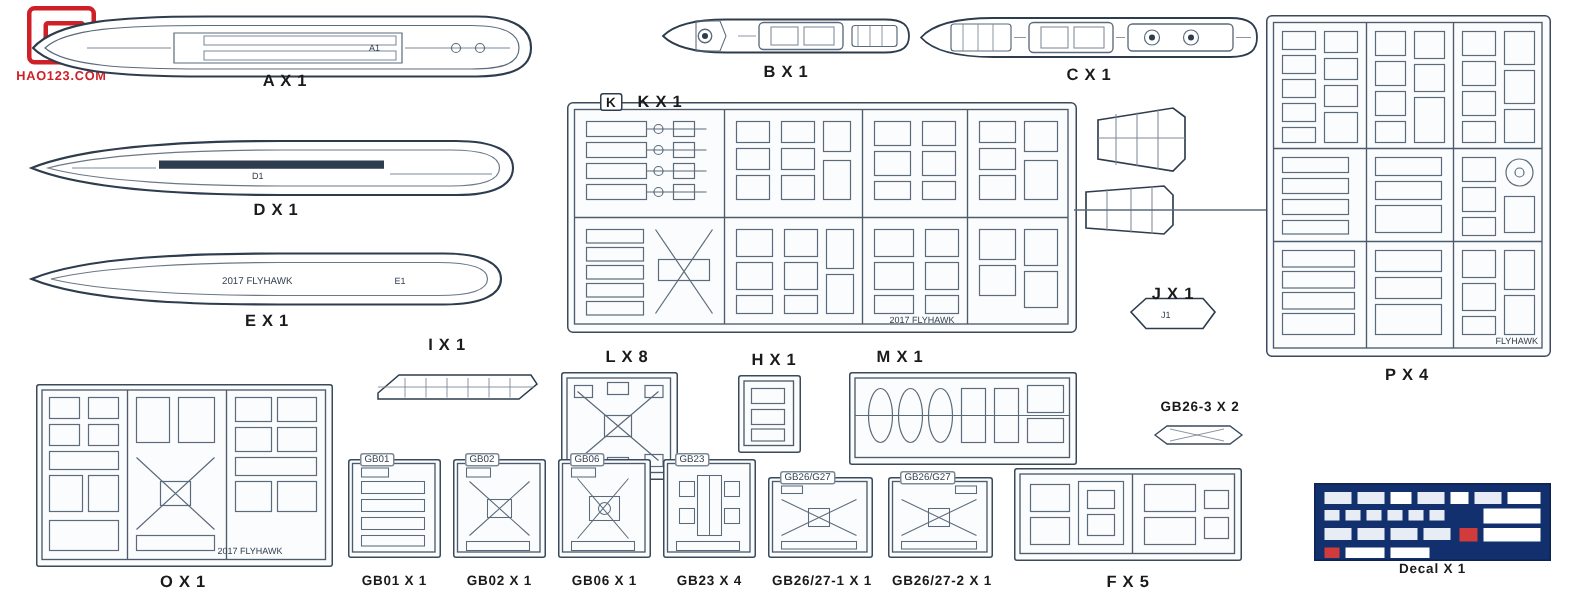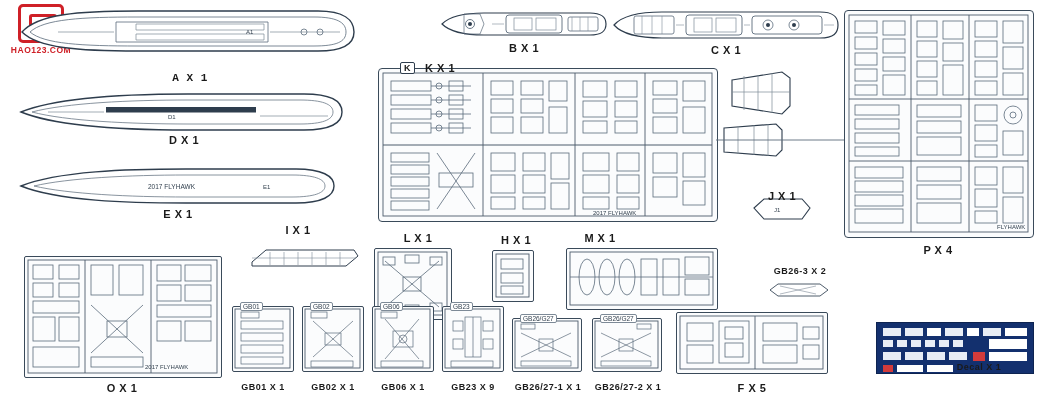--- a/index.html
+++ b/index.html
@@ -94,21 +94,21 @@
       <path d="M98 14 L250 14 L250 34 L98 34 Z" fill="none" stroke="#5b6b7b" stroke-width="0.8"></path>
       <path d="M118 16 L246 16 L246 22 L118 22 Z" fill="none" stroke="#7d8a97" stroke-width="0.7"></path>
       <path d="M118 26 L246 26 L246 32 L118 32 Z" fill="none" stroke="#7d8a97" stroke-width="0.7"></path>
       <line x1="40" y1="24" x2="96" y2="24" stroke="#7d8a97" stroke-width="0.7"></line>
       <line x1="252" y1="24" x2="322" y2="24" stroke="#7d8a97" stroke-width="0.7"></line>
       <circle cx="286" cy="24" r="3" fill="none" stroke="#5b6b7b" stroke-width="0.8"></circle>
       <circle cx="302" cy="24" r="3" fill="none" stroke="#5b6b7b" stroke-width="0.8"></circle>
       <text x="228" y="26" font-size="6" fill="#33414f" font-family="Liberation Sans, sans-serif">A1</text>
     </svg>
   </div>
-  <div class="label" style="left:190px;top:72px;font-family:Liberation Mono, monospace;">A X 1</div>
+  <div class="label" style="left:190px;top:48px;">A X 1</div>
 
   <div class="part" style="left:18px;top:92px;width:330px;height:40px;">
     <svg width="330" height="40" class="sprue-svg">
       <path d="M3 20 C 40 5, 110 2, 170 2 L286 2 C 312 2, 324 9, 324 20 C 324 31, 312 38, 286 38 L170 38 C 110 38, 40 35, 3 20 Z" fill="#fff" stroke="#2e3d4d" stroke-width="1.4"></path>
       <path d="M14 20 C 48 11, 112 8, 170 8 L282 8 C 304 8, 315 12, 315 20 C 315 28, 304 32, 282 32 L170 32 C 112 32, 48 29, 14 20 Z" fill="none" stroke="#6b7886" stroke-width="0.8"></path>
       <rect x="88" y="15" width="150" height="5.5" fill="#2e3d4d"></rect>
       <text x="150" y="27" font-size="6" fill="#33414f" font-family="Liberation Sans, sans-serif">D1</text>
       <line x1="30" y1="20" x2="86" y2="20" stroke="#7d8a97" stroke-width="0.7"></line>
       <line x1="242" y1="24" x2="310" y2="24" stroke="#7d8a97" stroke-width="0.7"></line>
     </svg>
@@ -371,21 +371,21 @@
         <rect x="28" y="28" width="18" height="14"></rect>
         <rect x="8" y="8" width="12" height="8"></rect>
           <rect x="55" y="8" width="12" height="8"></rect>
         <rect x="8" y="54" width="12" height="8"></rect>
           <rect x="55" y="54" width="12" height="8"></rect>
         <rect x="30" y="6" width="14" height="8"></rect>
           <rect x="30" y="56" width="14" height="8"></rect>
       </g>
     </svg>
   </div>
-  <div class="label" style="left:418px;top:232px;">L X 1</div>
+  <div class="label" style="left:418px;top:232px;">L X 8</div>
 
   <div class="frame plain" style="left:492px;top:250px;width:42px;height:52px;">
     <svg width="39" height="49" class="sprue-svg">
       <rect x="3" y="3" width="33" height="43" fill="none" stroke="#4c5c6c" stroke-width="0.9"></rect>
       <g stroke="#5b6b7b" stroke-width="0.8" fill="none">
         <rect x="8" y="8" width="22" height="10"></rect>
         <rect x="8" y="22" width="22" height="10"></rect>
         <rect x="8" y="35" width="22" height="8"></rect>
       </g>
     </svg>
@@ -493,21 +493,21 @@
         <line x1="30" y1="10" x2="30" y2="50"></line>
         <rect x="10" y="14" width="10" height="10"></rect>
           <rect x="40" y="14" width="10" height="10"></rect>
         <rect x="10" y="32" width="10" height="10"></rect>
           <rect x="40" y="32" width="10" height="10"></rect>
         <rect x="8" y="54" width="42" height="6"></rect>
       </g>
     </svg>
   </div>
   <div class="code" style="left:450px;top:302px;">GB23</div>
-  <div class="label small" style="left:473px;top:382px;">GB23 X 9</div>
+  <div class="label small" style="left:473px;top:382px;">GB23 X 4</div>
 
   <div class="frame plain" style="left:512px;top:318px;width:70px;height:54px;">
     <svg width="67" height="51" class="sprue-svg">
       <rect x="2" y="2" width="63" height="47" fill="none" stroke="#4c5c6c" stroke-width="0.9"></rect>
       <g stroke="#5b6b7b" stroke-width="0.7" fill="none">
         <path d="M8 14 L58 38 M58 14 L8 38"></path>
         <rect x="26" y="20" width="14" height="12"></rect>
         <rect x="8" y="42" width="50" height="5"></rect>
         <rect x="8" y="5" width="14" height="5"></rect>
       </g>
@@ -578,16 +578,16 @@
     <div class="cell" style="left:28px;top:29px;width:18px;height:8px;"></div>
     <div class="cell" style="left:50px;top:29px;width:18px;height:8px;"></div>
     <div class="cell" style="left:72px;top:29px;width:18px;height:8px;"></div>
     <div class="cell red" style="left:96px;top:29px;width:12px;height:9px;"></div>
     <div class="cell white" style="left:112px;top:29px;width:38px;height:9px;"></div>
 
     <div class="cell red" style="left:6px;top:42px;width:10px;height:7px;"></div>
     <div class="cell white" style="left:20px;top:42px;width:26px;height:7px;"></div>
     <div class="cell white" style="left:50px;top:42px;width:26px;height:7px;"></div>
   </div>
-  <div class="label small" style="left:955px;top:362px;margin-left:24px;">Decal X 1</div>
+  <div class="label small" style="left:955px;top:374px;">Decal X 1</div>
 
 
 </div>
 
 </body></html>

